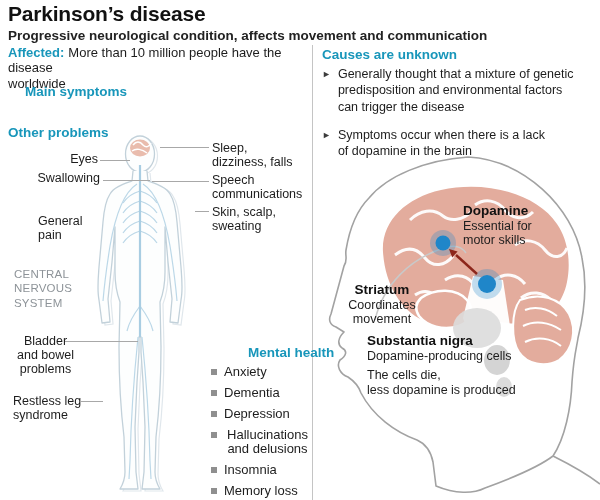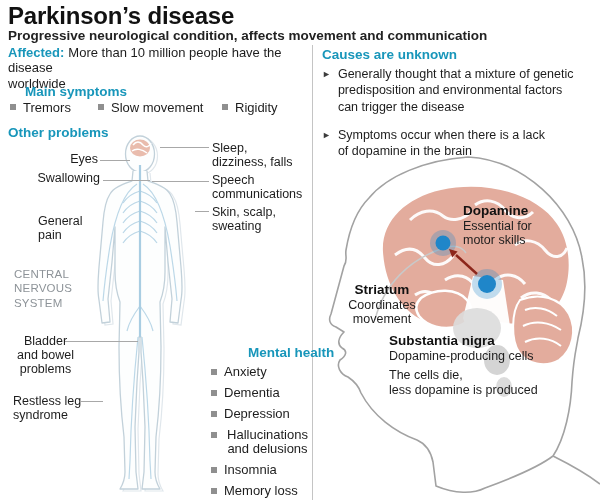--- a/index.html
+++ b/index.html
@@ -1,19 +1,19 @@
 <!DOCTYPE html>
 <html><head>
 <meta charset="utf-8">
 <style>
   html,body{margin:0;padding:0;background:#fff;}
   .canvas{position:relative;width:600px;height:500px;background:#fff;overflow:hidden;
           font-family:"Liberation Sans",sans-serif;color:#1d1d1d;}
   .abs{position:absolute;}
-  .title{font-size:24px;font-weight:800;letter-spacing:-0.2px;color:#111;}
+  .title{font-size:21px;font-weight:800;letter-spacing:-0.2px;color:#111;}
   .subtitle{font-size:13.5px;font-weight:700;color:#222;}
   .h-blue{font-size:13.5px;font-weight:700;color:#1896ba;}
   .body-text{font-size:13px;line-height:1.18;}
   .lbl{font-size:12.5px;line-height:1.13;white-space:pre-line;}
   .lbl.r{text-align:right;}
   .cns{font-size:11.5px;line-height:1.25;letter-spacing:0.2px;color:#8d9398;white-space:pre-line;}
   .pre{white-space:pre-line;}
   .leader{position:absolute;height:1px;background:#a8a8a8;}
   .divider{position:absolute;width:1px;background:#c4c4c4;}
   .sq{display:inline-block;flex:none;width:6px;height:6px;background:#8f8f8f;margin-top:4px;margin-right:7px;}
@@ -37,34 +37,20 @@
   <div class="abs subtitle" style="left:8px;top:28px;">Progressive neurological condition, affects movement and communication</div>
 
   <div class="divider" style="left:312px;top:45px;height:455px;"></div>
 
   <div class="abs body-text" style="left:8px;top:45px;width:300px;">
     <span class="h-blue" style="font-size:13px;margin-right:4px;">Affected:</span><span class="pre">More than 10 million people have the disease
 worldwide</span>
   </div>
 
   <div class="abs h-blue" style="left:8px;top:84px;margin-left:17px;">Main symptoms</div>
-  <div class="abs sym-row" style="left:10px;top:100px;">
-    <span class="sym-item" style="width:88px;">
-        <span class="sq"></span>
-        <span>Tremors</span>
-      </span>
-    <span class="sym-item" style="width:124px;">
-        <span class="sq"></span>
-        <span>Slow movement</span>
-      </span>
-    <span class="sym-item">
-        <span class="sq"></span>
-        <span>Rigidity</span>
-      </span>
-  </div>
 
   <div class="abs h-blue" style="left:8px;top:125px;">Other problems</div>
 
   <svg class="abs" style="left:86px;top:131px;" width="132" height="369" viewBox="0 0 132 369">
     <g transform="translate(3,2)" fill="none" stroke="#e0e7ec" stroke-width="1.2">
       <ellipse cx="54" cy="23" rx="14.5" ry="18"></ellipse>
       <path d="M47,40 L46,50 C38,53 28,56 24,63 C20,69 18,79 17,91 L13,136 C12,149 11,159 13,169 L16,192 L24,191 L22,168 L26,131 L29,96 L29,141 C29,153 31,163 34,171 L33,216 C33,251 35,281 38,306 L39,341 C39,349 37,353 34,358 L52,358 L50,341 L49,296 L51,251 L53,221 L53,206 L55,206 L55,221 L57,251 L59,296 L58,341 L56,358 L74,358 C71,353 69,349 69,341 L70,306 C73,281 75,251 75,216 L74,171 C77,163 79,153 79,141 L79,96 L82,131 L86,168 L84,191 L92,192 L95,169 C97,159 96,149 95,136 L91,91 C90,79 88,69 84,63 C80,56 70,53 62,50 L61,40"></path>
     </g>
     <ellipse cx="54" cy="23" rx="14.5" ry="18" fill="#fdfefe" stroke="#c2d1da" stroke-width="1.3"></ellipse>
     <path d="M47,40 L46,50 C38,53 28,56 24,63 C20,69 18,79 17,91 L13,136 C12,149 11,159 13,169 L16,192 L24,191 L22,168 L26,131 L29,96 L29,141 C29,153 31,163 34,171 L33,216 C33,251 35,281 38,306 L39,341 C39,349 37,353 34,358 L52,358 L50,341 L49,296 L51,251 L53,221 L53,206 L55,206 L55,221 L57,251 L59,296 L58,341 L56,358 L74,358 C71,353 69,349 69,341 L70,306 C73,281 75,251 75,216 L74,171 C77,163 79,153 79,141 L79,96 L82,131 L86,168 L84,191 L92,192 L95,169 C97,159 96,149 95,136 L91,91 C90,79 88,69 84,63 C80,56 70,53 62,50 L61,40" fill="#fdfefe" stroke="#c2d1da" stroke-width="1.3" stroke-linejoin="round"></path>
@@ -204,20 +190,20 @@
   <div class="abs" style="left:463px;top:204px;width:95px;">
     <div class="blabel-name">Dopamine</div>
     <div class="blabel-desc">Essential for
 motor skills</div>
   </div>
   <div class="abs" style="left:342px;top:283px;width:80px;text-align:center;">
     <div class="blabel-name">Striatum</div>
     <div class="blabel-desc">Coordinates
 movement</div>
   </div>
-  <div class="abs" style="left:389px;top:334px;width:180px;">
+  <div class="abs" style="left:367px;top:334px;width:180px;">
     <div class="blabel-name">Substantia nigra</div>
     <div class="blabel-desc">Dopamine-producing cells</div>
     <div class="blabel-desc" style="margin-top:5px;">The cells die,
 less dopamine is produced</div>
   </div>
 
 </div>
 
 </body></html>

